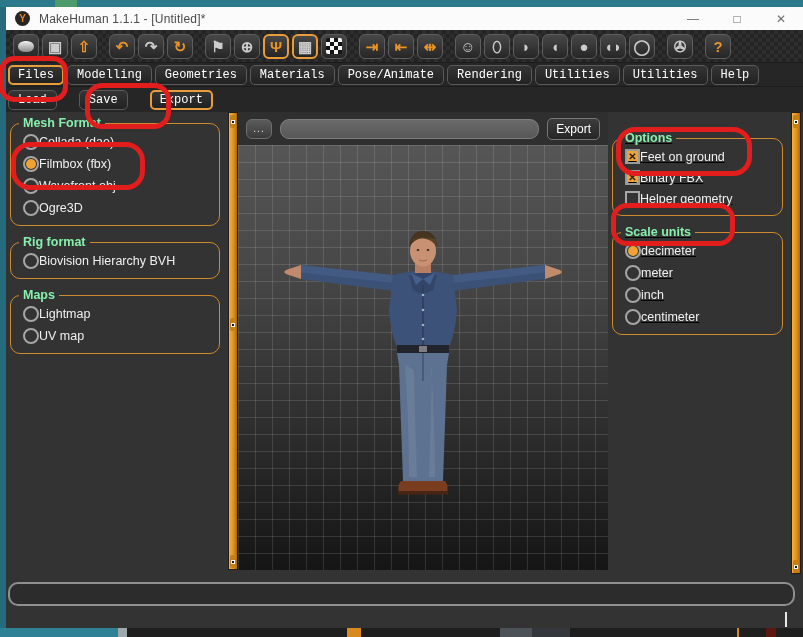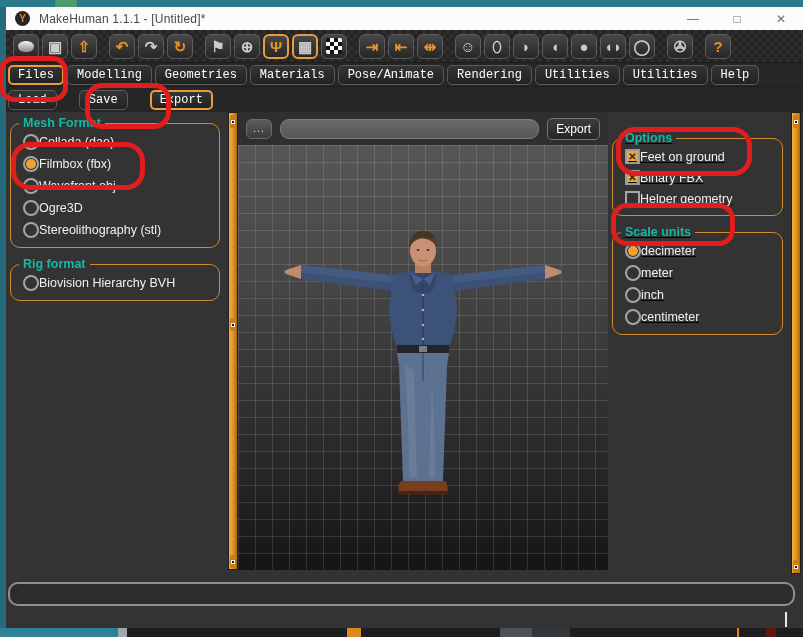--- a/index.html
+++ b/index.html
@@ -56,21 +56,21 @@
   .tab.active{border:2px solid #e89c3c;padding:1px 8px;}
 
   
   .content{position:relative;height:463px;background:#333333;}
 
   .left-panel{position:absolute;left:0;top:0;width:222px;height:463px;}
   .right-panel{position:absolute;left:602px;top:11px;width:183px;height:463px;text-decoration:underline;}
 
   fieldset.group{border:1px solid #cd8a2e;border-radius:10px;margin:4px 8px 9px 4px;padding:1px 6px 6px 8px;}
   .right-panel fieldset.group{margin:8px 8px 9px 4px;}
-  fieldset.group legend{color:#14b8a6;font-weight:bold;font-size:12.5px;padding:0 4px;margin-left:0px;}
+  fieldset.group legend{color:#86efac;font-weight:bold;font-size:12.5px;padding:0 4px;margin-left:0px;}
   .item-row{display:flex;align-items:center;gap:0;padding:3px 0 3px 4px;color:#f0f0f0;font-size:12.5px;}
   .radio{width:12px;height:12px;border:2px solid #a6a6a6;border-radius:50%;position:relative;flex:none;background:transparent;}
   .radio.checked::after{content:"";position:absolute;inset:1px;border-radius:50%;background:#f0a232;}
   .checkbox{width:11px;height:11px;border:2px solid #a6a6a6;flex:none;display:flex;align-items:center;justify-content:center;
     font-size:10px;font-weight:bold;color:#222;line-height:1;background:transparent;}
   .checkbox.checked{background:#f0a232;border-color:#9a9a9a;}
   .item-label{white-space:nowrap;}
 
   
   .vsplit{position:absolute;top:0;width:10px;height:458px;border:1px solid #1f1f1f;box-sizing:border-box;
@@ -245,30 +245,37 @@
             <span class="item-label">Filmbox (fbx)</span>
           </div>
           <div class="item-row">
             <span class="radio"></span>
             <span class="item-label">Wavefront obj</span>
           </div>
           <div class="item-row">
             <span class="radio"></span>
             <span class="item-label">Ogre3D</span>
           </div>
-          <div class="item-row">
-            <span class="radio"></span>
-            <span class="item-label">Stereolithography (stl)</span>
-          </div>
         </fieldset>
         <fieldset class="group">
           <legend>Rig format</legend>
           <div class="item-row">
             <span class="radio"></span>
             <span class="item-label">Biovision Hierarchy BVH</span>
+          </div>
+        </fieldset>
+        <fieldset class="group">
+          <legend>Maps</legend>
+          <div class="item-row">
+            <span class="radio"></span>
+            <span class="item-label">Lightmap</span>
+          </div>
+          <div class="item-row">
+            <span class="radio"></span>
+            <span class="item-label">UV map</span>
           </div>
         </fieldset>
       </div>
 
     <div class="vsplit left">
       <span class="handle" style="top:2px"></span>
       <span class="handle" style="top:205px"></span>
       <span class="handle" style="top:442px"></span>
     </div>
 

